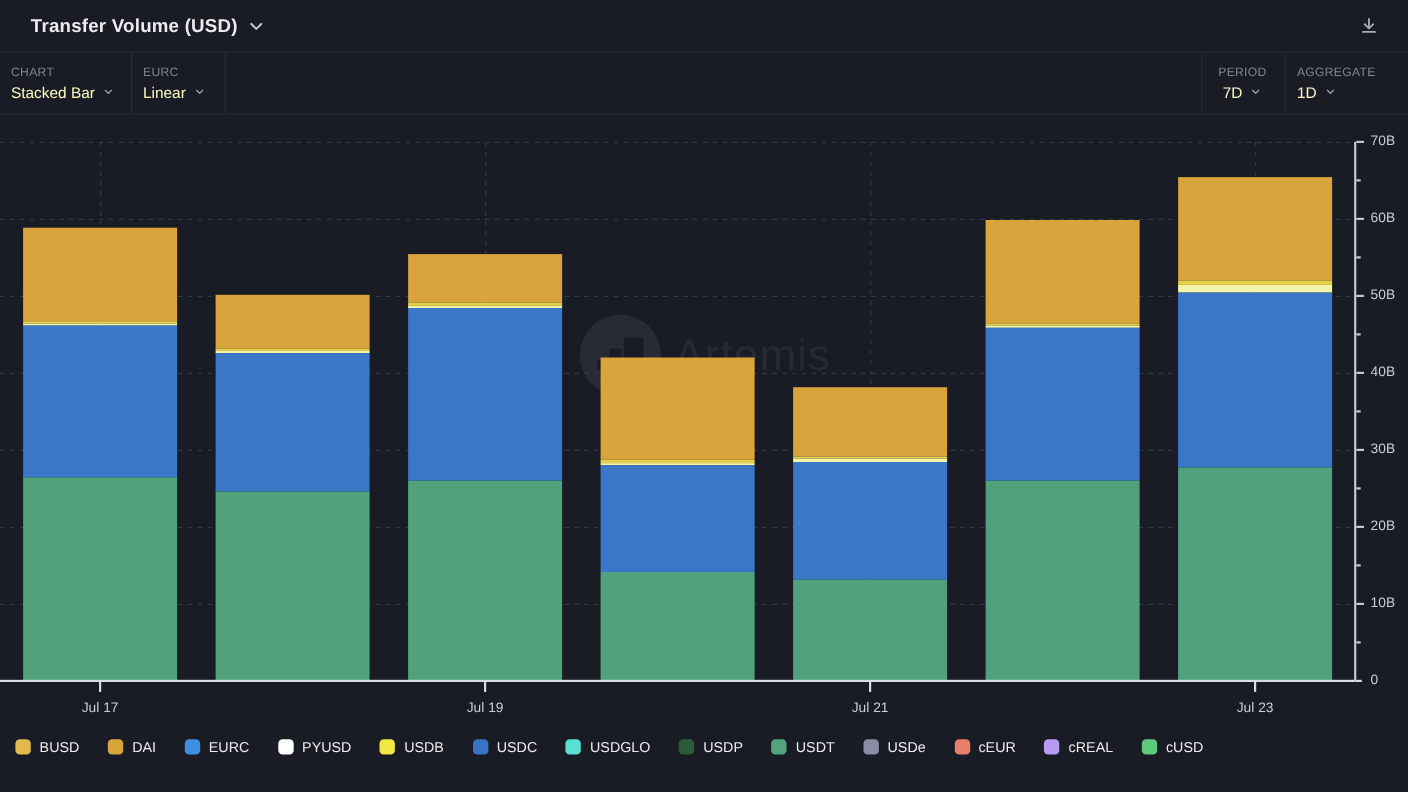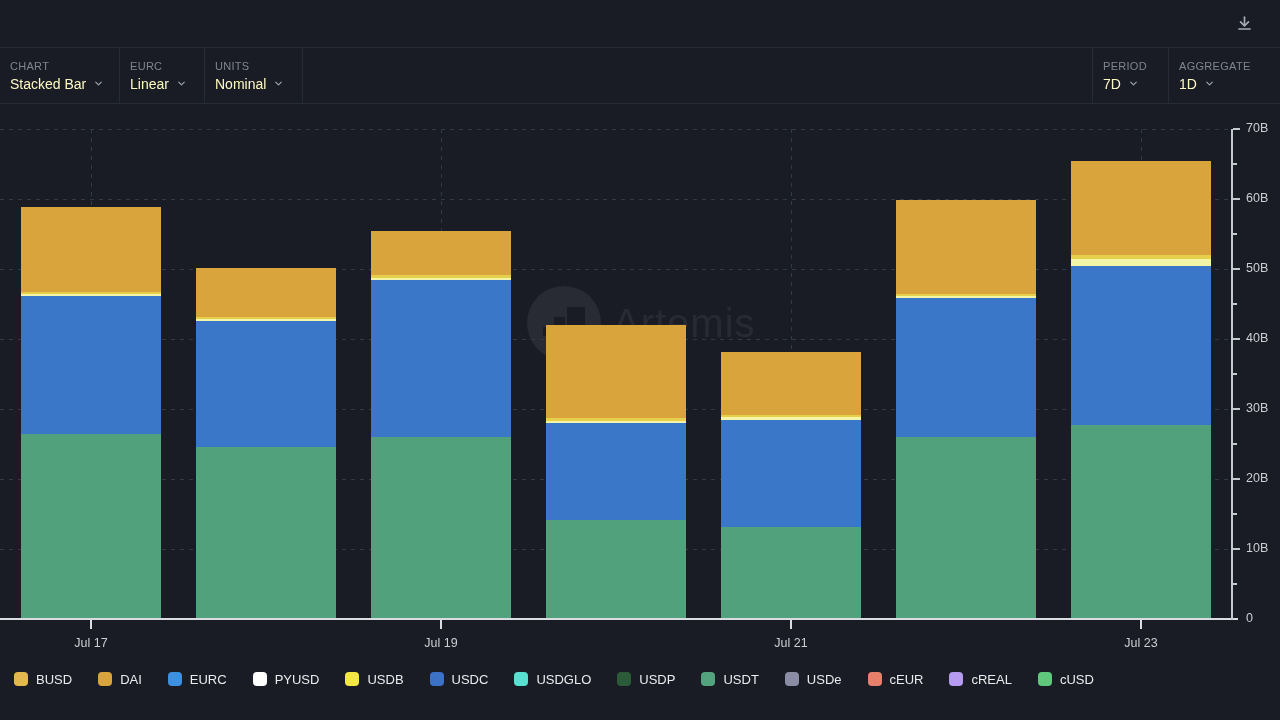--- a/index.html
+++ b/index.html
@@ -31,21 +31,21 @@
     display: flex; flex-direction: column; justify-content: center;
     padding: 0 12px 0 10px;
     border-right: 1px solid #272b35;
     cursor: pointer;
   }
   .cell.right { border-right: none; border-left: 1px solid #272b35; }
   .cell .lab { font-size: 11px; color: #80858f; letter-spacing: .3px; margin-bottom: 4px; }
   .cell .val { font-size: 14px; font-weight: 500; color: #fef9c3; display: flex; align-items: center; gap: 7px; }
   .toolbar .spacer { flex: 1; }
   .w-chart { width: 120px; } .w-scale { width: 85px; } .w-units { width: 98px; } .w-break { width: 115px; }
-  .w-period { width: 76px; } .w-agg { width: 112px; }
+  .w-period { width: 76px; align-items: center; } .w-agg { width: 112px; }
   
   .chart-box { position: relative; height: 554px; }
   .gl-h {
     position: absolute; height: 1px; left: 0; width: 1228px;
     background: repeating-linear-gradient(90deg, #333845 0 4px, transparent 4px 9px);
   }
   .gl-v {
     position: absolute; width: 1px; top: 25px; height: 490px;
     background: repeating-linear-gradient(180deg, #333845 0 4px, transparent 4px 9px);
   }
@@ -72,20 +72,28 @@
   }
   .legend-item { display: flex; align-items: center; gap: 8px; cursor: pointer; height: 20px; }
   .swatch { width: 14px; height: 14px; border-radius: 4px; flex: none; }
   .legend-item span { font-size: 13px; font-weight: 500; color: #e9ebee; white-space: nowrap; }
   svg { display: block; }
 </style>
 </head>
 <body>
 
 <div class="header">
+  <div class="title-dropdown">
+    <div class="title">Transfer Volume (USD)</div>
+    <span>
+      <svg width="18" height="18" viewBox="0 0 24 24" fill="none" stroke="#c6cad1" stroke-width="2.4" stroke-linecap="round" stroke-linejoin="round">
+          <polyline points="6,9 12,15 18,9"></polyline>
+        </svg>
+    </span>
+  </div>
   <div class="spacer"></div>
   <div class="icon-btn">
     <span>
       <svg width="19" height="19" viewBox="0 0 24 24" fill="none" stroke="#a7acb6" stroke-width="2.1" stroke-linecap="round" stroke-linejoin="round">
           <line x1="12" y1="4" x2="12" y2="14"></line>
           <polyline points="7,10 12,15 17,10"></polyline>
           <line x1="5" y1="19" x2="19" y2="19"></line>
         </svg>
     </span>
   </div>
@@ -98,29 +106,20 @@
         <span>Stacked Bar</span>
       <svg width="11" height="11" viewBox="0 0 24 24" fill="none" stroke="#9ca3af" stroke-width="2.6" stroke-linecap="round" stroke-linejoin="round">
           <polyline points="6,9 12,15 18,9"></polyline>
         </svg>
     </div>
   </div>
   <div class="cell w-scale">
     <div class="lab">EURC</div>
     <div class="val">
         <span>Linear</span>
-      <svg width="11" height="11" viewBox="0 0 24 24" fill="none" stroke="#9ca3af" stroke-width="2.6" stroke-linecap="round" stroke-linejoin="round">
-          <polyline points="6,9 12,15 18,9"></polyline>
-        </svg>
-    </div>
-  </div>
-  <div class="cell w-units">
-    <div class="lab">UNITS</div>
-    <div class="val">
-        <span>Nominal</span>
       <svg width="11" height="11" viewBox="0 0 24 24" fill="none" stroke="#9ca3af" stroke-width="2.6" stroke-linecap="round" stroke-linejoin="round">
           <polyline points="6,9 12,15 18,9"></polyline>
         </svg>
     </div>
   </div>
   <div class="spacer"></div>
   <div class="cell right w-period">
     <div class="lab">PERIOD</div>
     <div class="val">
         <span>7D</span>

